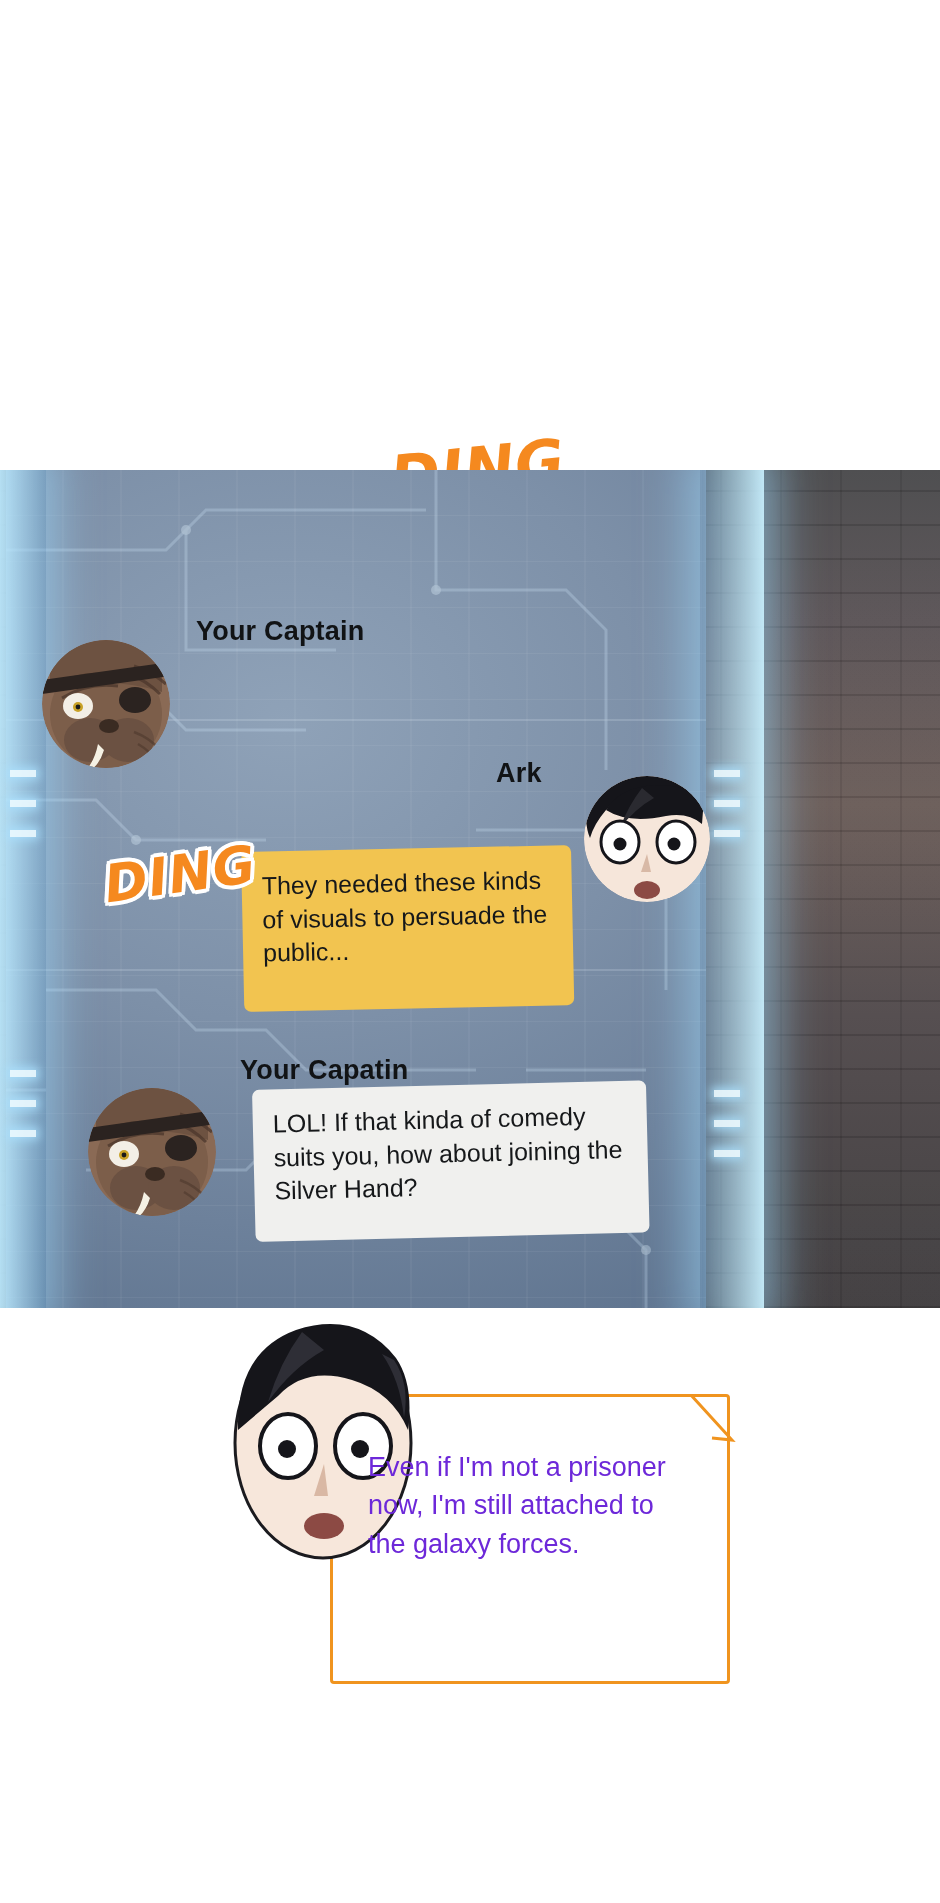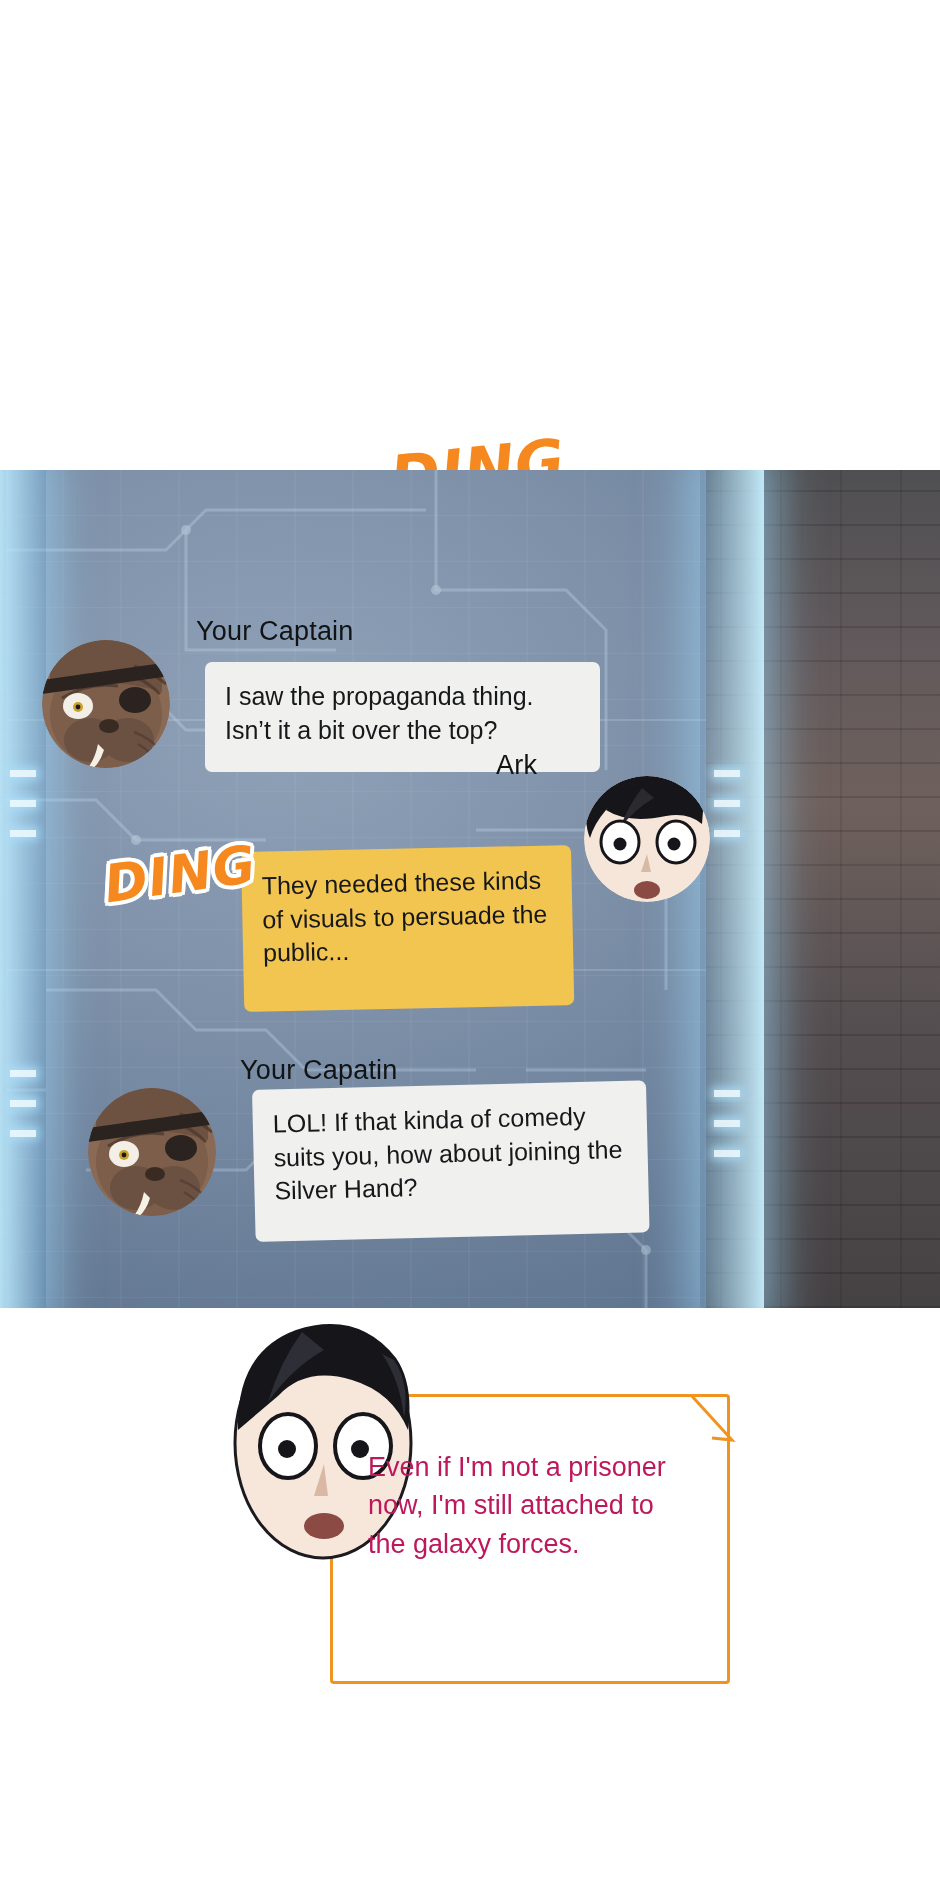--- a/index.html
+++ b/index.html
@@ -92,21 +92,21 @@
     position: absolute;
     width: 26px; height: 7px;
     background: rgba(235,250,255,.9);
     box-shadow: 0 0 10px 3px rgba(170,225,255,.8);
   }
 
   
   .speaker {
     position: absolute;
     font-size: 27px;
-    font-weight: 400;
+    font-weight: 700;
     color: #111315;
     letter-spacing: .2px;
     white-space: nowrap;
   }
 
   
   .bubble {
     position: absolute;
     border-radius: 7px;
     padding: 18px 20px 20px 20px;
@@ -163,21 +163,21 @@
     border: 3px solid #F0941F;
     border-radius: 4px;
     box-sizing: border-box;
   }
   .bottom-text {
     position: absolute;
     left: 368px; top: 1448px;
     width: 330px;
     font-size: 27px;
     line-height: 1.42;
-    color: #be185d;
+    color: #6d28d9;
   }
 </style>
 </head>
 <body>
 
 <div class="top-gutter"></div>
 
 <div class="ding" style="left:390px; top:434px; font-size:60px; transform:rotate(-6deg);">DING</div>
 
 <div class="panel">
@@ -267,21 +267,20 @@
         <g stroke="#4e392d" stroke-width="2.5" fill="none" opacity=".6">
           <path d="M92 92 Q108 98 118 110"></path>
           <path d="M96 104 Q110 112 116 124"></path>
         </g>
       </g>
     </svg>
   </div>
 
   <div class="speaker" style="left:196px; top:146px;">Your Captain</div>
 
-  <div class="bubble white" style="left:205px; top:192px; width:395px; height:110px;">I saw the propaganda thing. Isn’t it a bit over the top?</div>
   <svg class="tail" style="left:176px; top:196px;" width="34" height="44" viewBox="0 0 34 44">
     <polygon points="34,0 34,34 0,10" fill="#f0f0ee"></polygon>
   </svg>
 
   <div class="avatar" style="left:584px; top:306px; width:126px; height:126px;">
     <svg viewBox="0 0 126 126" width="126" height="126">
       <defs>
           <clipPath id="c2">
             <circle cx="63" cy="63" r="63"></circle>
           </clipPath>
@@ -298,21 +297,21 @@
         <circle cx="36" cy="68" r="6.5" fill="#15151a"></circle>
         <circle cx="90" cy="68" r="6.5" fill="#15151a"></circle>
 
         <path d="M63 78 L57 96 L67 96 Z" fill="#d8b9a6"></path>
 
         <ellipse cx="63" cy="114" rx="13" ry="9" fill="#8c4a44"></ellipse>
       </g>
     </svg>
   </div>
 
-  <div class="speaker" style="left:496px; top:280px;">Ark</div>
+  <div class="speaker" style="left:496px; top:288px;">Ark</div>
 
   <div class="bubble yellow" style="left:241px; top:382px; width:330px; height:160px; transform:rotate(-1.2deg);">They needed these kinds of visuals to persuade the public...</div>
   <svg class="tail" style="left:556px; top:378px;" width="36" height="44" viewBox="0 0 36 44">
     <polygon points="0,0 0,32 36,6" fill="#f2c450"></polygon>
   </svg>
 
   <div class="ding" style="left:104px; top:374px; font-size:52px; transform:rotate(-8deg);">DING</div>
 
   <div class="avatar" style="left:88px; top:618px; width:128px; height:128px;">
     <svg viewBox="0 0 128 128" width="128" height="128">

